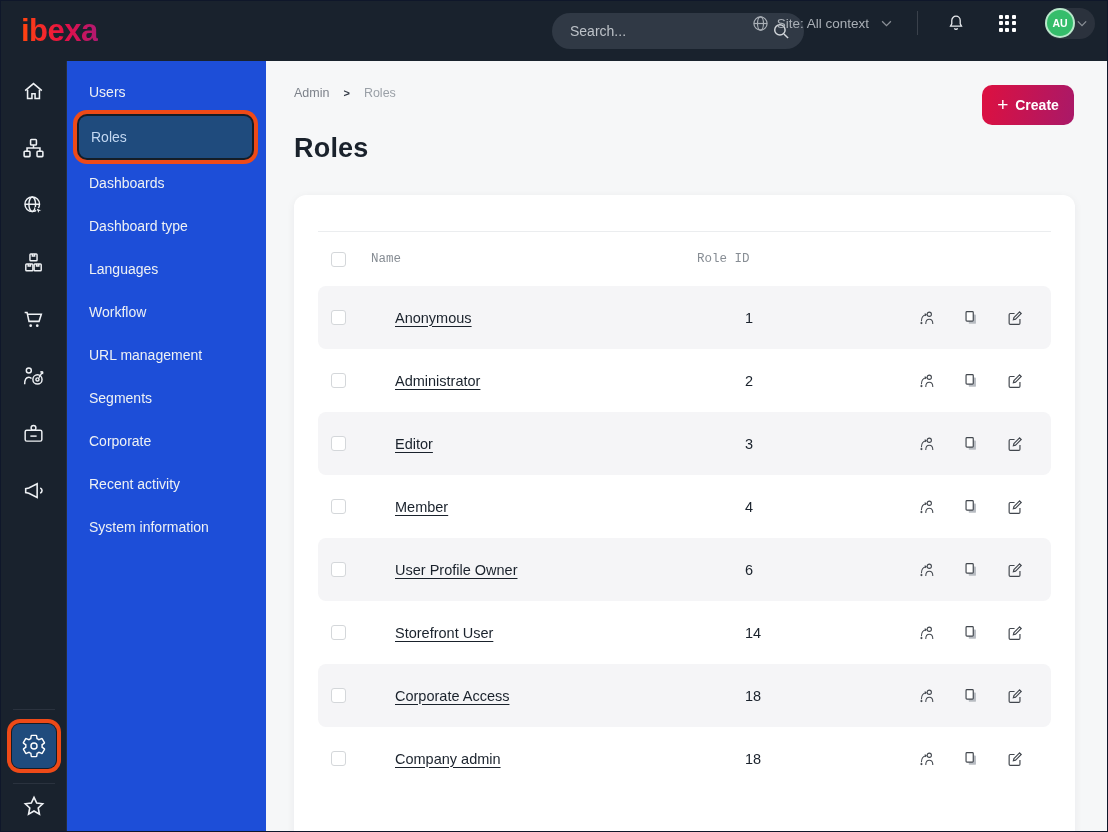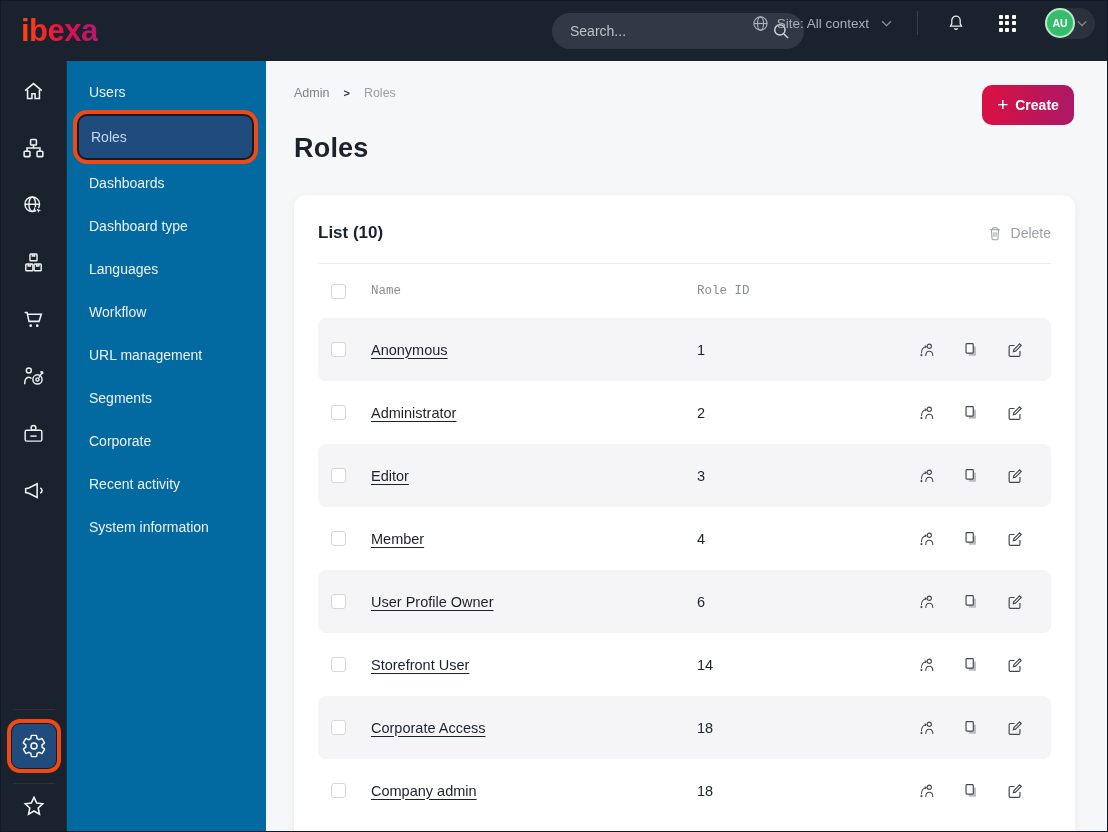--- a/index.html
+++ b/index.html
@@ -78,21 +78,21 @@
   }
   .iconbar-divider { width: 42px; height: 1px; background: #2a323e; }
   .gear-btn {
     width: 44px; height: 44px; border-radius: 8px; background: #1f4b7d;
     display: flex; align-items: center; justify-content: center; color: #fff;
     box-shadow: 0 0 0 1px #141d27, 0 0 0 5px #ee4a18;
     margin: 5px 0 6px 0; cursor: pointer;
   }
 
   
-  .menubar { background: #0369a1; padding: 9px 12px 10px 10px; }
+  .menubar { background: #1d4ed8; padding: 9px 12px 10px 10px; }
   .menu-list { list-style: none; }
   .menu-item {
     height: 43px; display: flex; align-items: center;
     padding: 0 12px; border-radius: 8px; cursor: pointer;
     color: #eef1f4; font-size: 14px; font-weight: 500;
   }
   .menu-item.active {
     background: #1f4b7d; color: #c3d8f2; height: 42px;
     box-shadow: 0 0 0 2px #141d27, 0 0 0 6px #ee4a18;
     margin: 3px 2px;
@@ -122,21 +122,21 @@
   .card-header { display: flex; align-items: center; justify-content: space-between; height: 32px; }
   .list-title { font-size: 17px; font-weight: 700; color: #1a222c; }
   .delete-btn { display: flex; align-items: center; gap: 8px; color: #9b9fa5; font-size: 14px; background: none; border: none; font-family: "Liberation Sans", sans-serif; cursor: default; }
   .card-divider { height: 1px; background: #ebedef; margin-top: 14px; }
 
   .trow {
     display: grid; grid-template-columns: 40px 326px 1fr auto;
     align-items: center; padding: 0 13px;
   }
   .thead { height: 54px; color: #878d94; font-size: 12.5px; font-family: Liberation Mono, monospace; }
-  .row { height: 63px; border-radius: 8px; }
+  .row { height: 63px; border-radius: 8px; gap: 24px; }
   .row.alt { background: #f5f5f7; }
   .checkbox {
     width: 15px; height: 15px; border: 1px solid #d4d7da; border-radius: 3px;
     background: #fff; display: inline-block; cursor: pointer;
   }
   .role-link { color: #1a222c; font-size: 14.5px; font-weight: 500; text-decoration: underline; text-underline-offset: 3px; cursor: pointer; }
   .role-id { color: #1a222c; font-size: 14.5px; font-weight: 500; }
   .row-actions { display: flex; gap: 26px; padding-right: 14px; align-items: center; }
   .action-btn { background: none; border: none; padding: 0; color: #42474e; cursor: pointer; width: 18px; height: 18px; display: flex; align-items: center; justify-content: center; }
 
@@ -336,34 +336,20 @@
     </div>
 
     <button class="create-btn">
       <span class="plus">+</span>
       <span>Create</span>
     </button>
 
     <h1 class="page-title">Roles</h1>
 
     <section class="card">
-      <div class="card-header">
-        <span class="list-title">List (10)</span>
-        <button class="delete-btn">
-          <span>
-            <svg width="16" height="17" viewBox="0 0 18 19" fill="none" stroke="currentColor" stroke-width="1.2">
-              <path d="M3.5 5.2h11"></path>
-              <path d="M6.5 5.2V4a1 1 0 0 1 1-1h3a1 1 0 0 1 1 1v1.2"></path>
-              <path d="M5 5.2l.7 10.3a1.2 1.2 0 0 0 1.2 1.1h4.2a1.2 1.2 0 0 0 1.2-1.1L13 5.2"></path>
-              <path d="M7.8 8.2v5M10.2 8.2v5"></path>
-            </svg>
-          </span>
-          <span>Delete</span>
-        </button>
-      </div>
       <div class="card-divider"></div>
 
       <div class="trow thead">
         <span class="checkbox"></span>
         <span>Name</span>
         <span>Role ID</span>
         <span></span>
       </div>
 
       <div id="rows-container">

